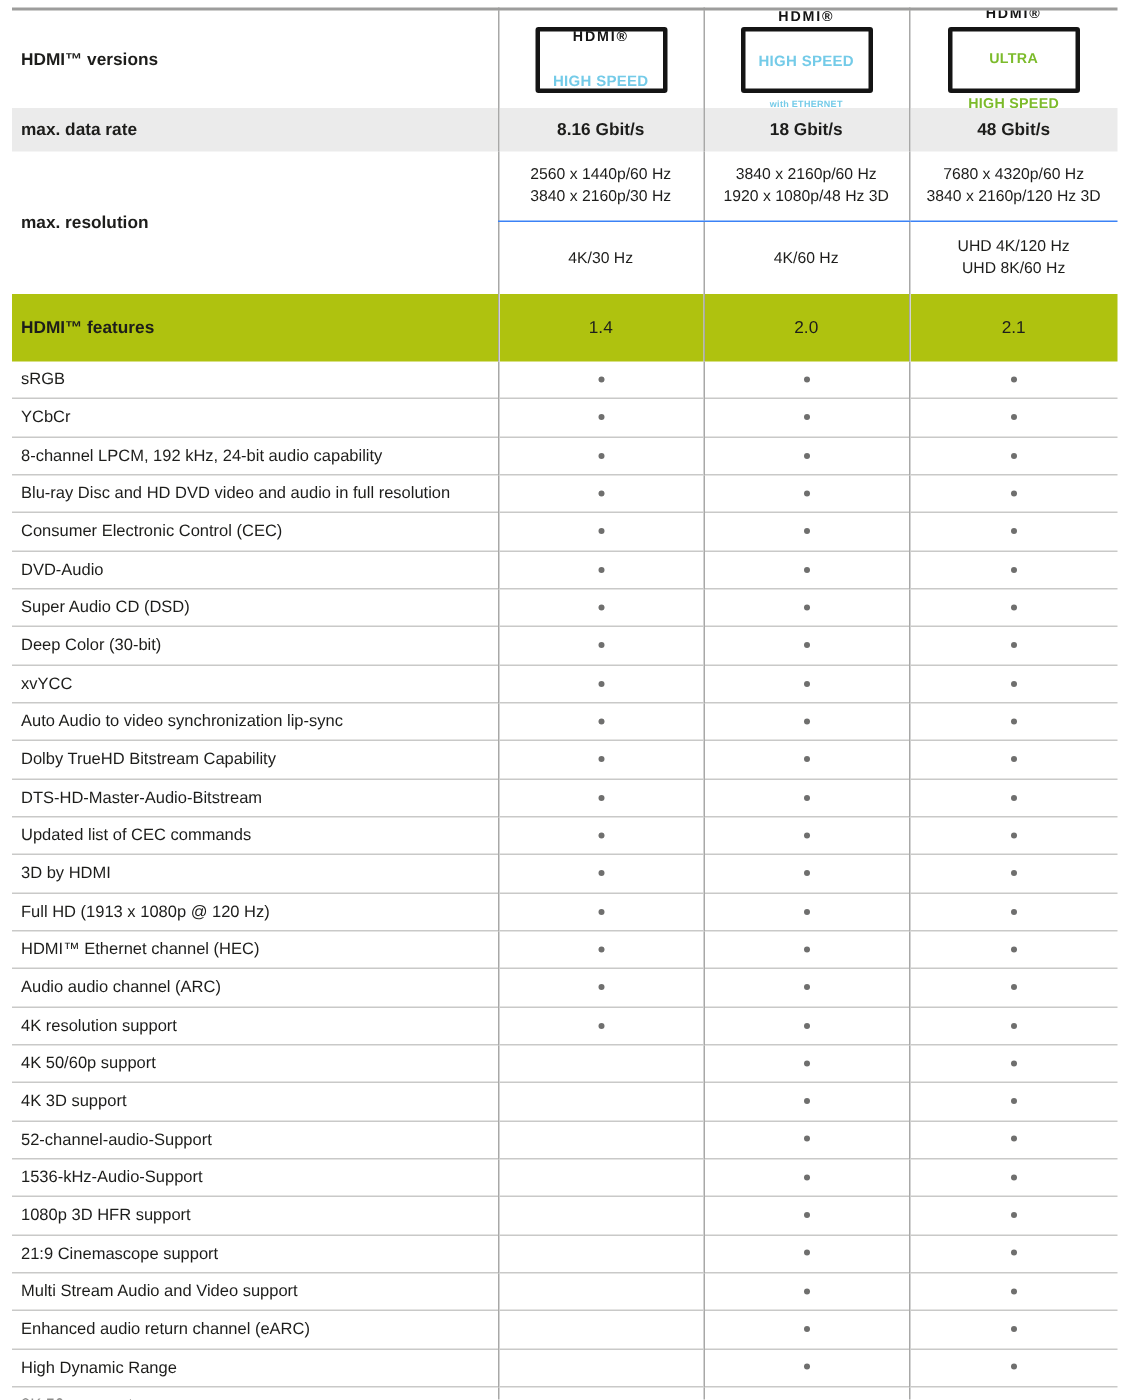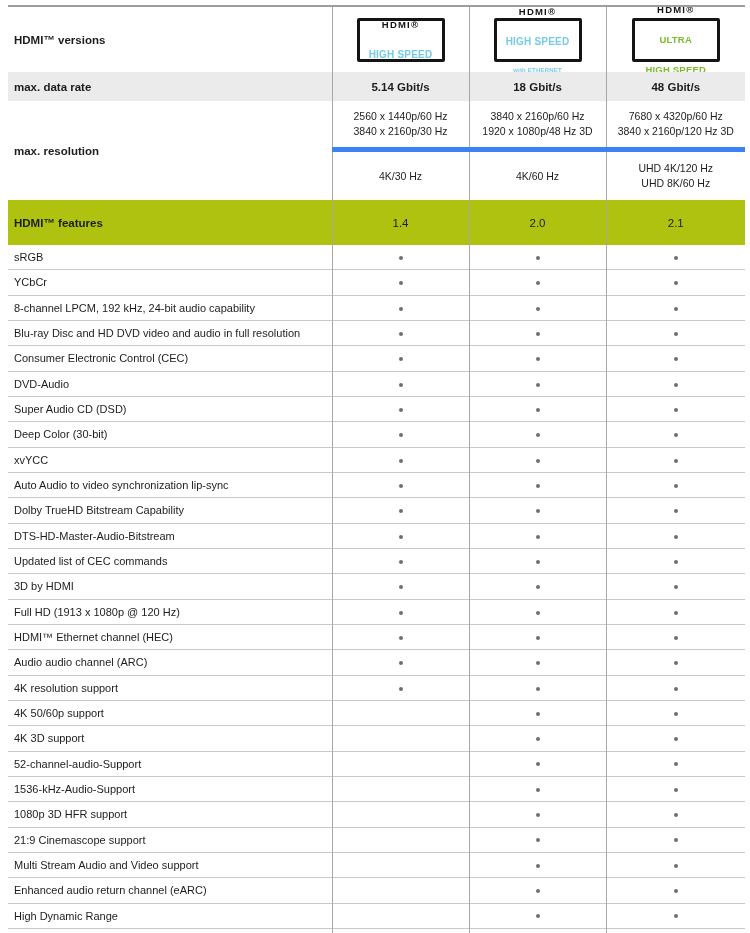--- a/index.html
+++ b/index.html
@@ -12,21 +12,21 @@
   table{
     border-collapse:collapse;table-layout:fixed;width:737px;
     border-top:2px solid #9d9d9c;border-bottom:2px solid #8e8e8d;
   }
   td{padding:0;vertical-align:middle;overflow:hidden}
   .label-cell{padding-left:6px;text-align:left}
   .value-cell{border-left:1px solid #a8a8a7;text-align:center}
   .row-versions td{height:65px}
   .row-datarate td{height:29px;background:#ebebeb}
   .row-res1 td{height:46px}
-  .row-res1 .value-cell{border-bottom:5px solid #3b82f6}
+  .row-res1 .value-cell{border-bottom:1px solid #3b82f6}
   .row-res2 td{height:48px}
   .row-featheader td{height:45px;background:#afc20f}
   #features-body td{height:24.34px;border-top:1px solid #c9c9c8}
   #features-body tr:first-child td{border-top:none}
   .section-label{font-size:11.5px;font-weight:bold}
   .feature-label{font-size:11px;font-weight:normal}
   .rate-value{font-size:11.5px;font-weight:bold}
   .res-line{font-size:10.5px;line-height:15px}
   .ver-value{font-size:11.5px;font-weight:normal}
   .badge{
@@ -76,21 +76,21 @@
           <span class="badge">
             <span class="badge-logo">HDMI®</span>
             <span class="badge-line badge-line-md text-green">ULTRA</span>
             <span class="badge-line badge-line-md text-green">HIGH SPEED</span>
           </span>
         </td>
       </tr>
 
       <tr class="row-datarate">
         <td class="label-cell section-label">max. data rate</td>
-        <td class="value-cell rate-value">5.14 Gbit/s</td>
+        <td class="value-cell rate-value">8.16 Gbit/s</td>
         <td class="value-cell rate-value">18 Gbit/s</td>
         <td class="value-cell rate-value">48 Gbit/s</td>
       </tr>
 
       <tr class="row-res1">
         <td class="label-cell section-label" rowspan="2">max. resolution</td>
         <td class="value-cell">
           <div class="res-line">2560 x 1440p/60 Hz</div>
           <div class="res-line">3840 x 2160p/30 Hz</div>
         </td>

